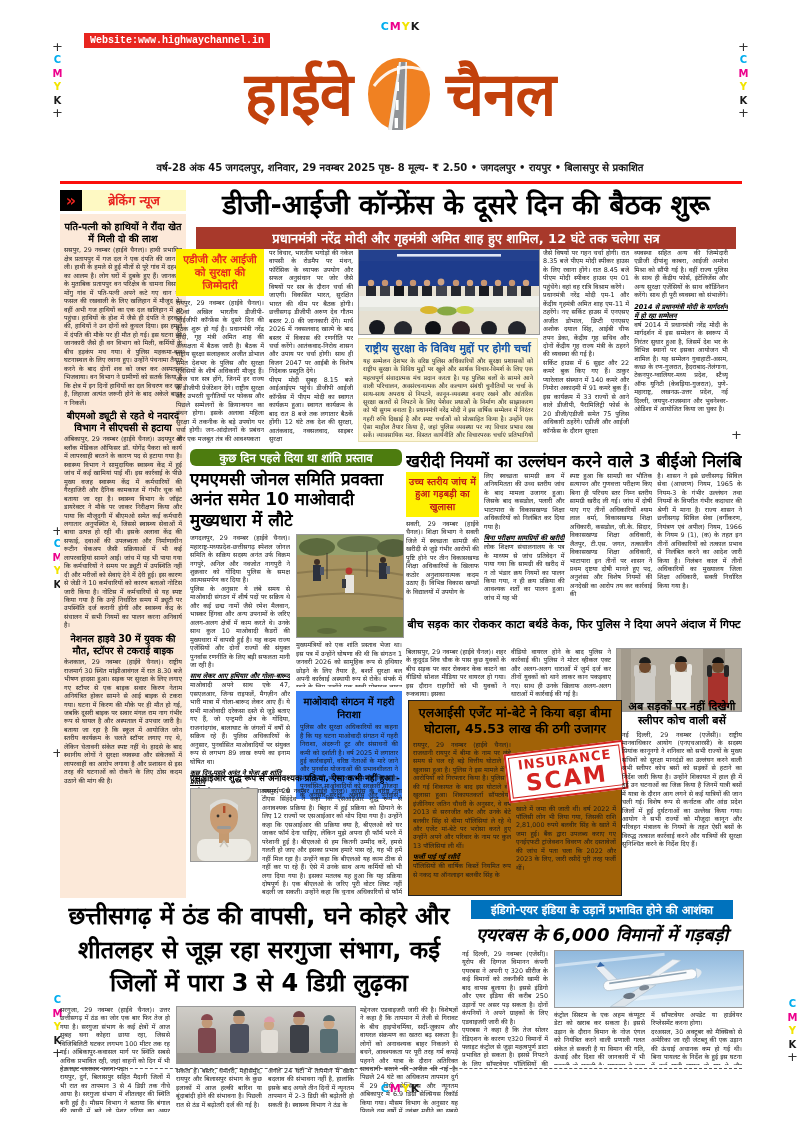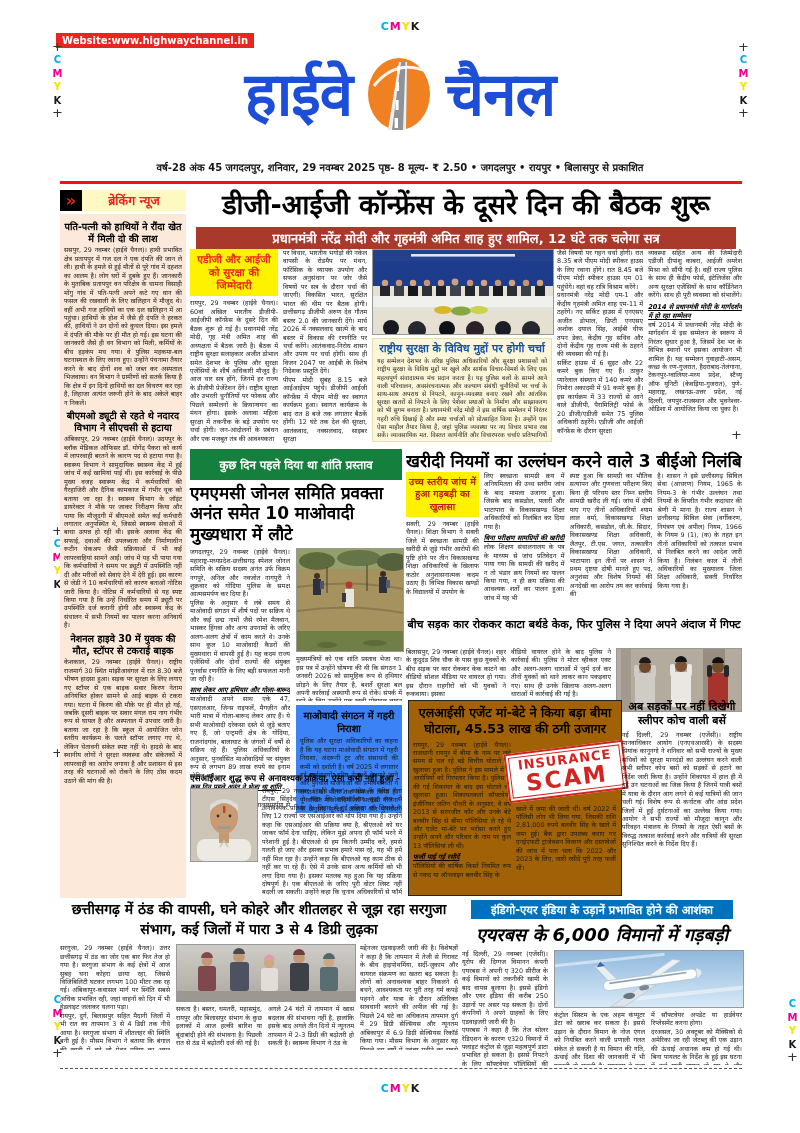--- a/index.html
+++ b/index.html
@@ -13,81 +13,81 @@
        margin:2px 0 1px;color:#000;}
   
   .regv{position:absolute;display:flex;flex-direction:column;align-items:center;gap:2px;
         font-size:10px;font-weight:700;line-height:1.15;}
   .plus{color:#333;font-weight:400;font-size:13px;line-height:.8;}
   .cC{color:#00adee}.cM{color:#ec008c}.cY{color:#f2e400}.cK{color:#1a1a1a}
   .cmyk-line{display:flex;gap:1px;font-size:11px;font-weight:700;justify-content:center;}
   
   .website{background:#e8251f;color:#fff;font-weight:700;font-size:10px;padding:2px 6px;}
   .masthead{left:0;right:0;top:56px;display:flex;justify-content:center;align-items:center;gap:14px;}
-  .mword{color:#1d4ed8;font-size:60px;font-weight:700;letter-spacing:-1px;line-height:1;}
+  .mword{color:#c2410c;font-size:60px;font-weight:700;letter-spacing:-1px;line-height:1;}
   .dateline{left:0;right:0;top:160px;text-align:center;font-size:10px;font-weight:700;color:#181818;}
   .redrule{left:60px;width:682px;top:181px;height:3px;background:#fb0f0c;}
   
   .sidebar{left:60px;top:190px;width:126px;}
   .bk-head{display:flex;height:21px;}
   .bk-ico{width:22px;background:#000;color:#e8251f;font-size:16px;font-weight:700;
           display:flex;align-items:center;justify-content:center;line-height:1;}
   .bk-label{flex:1;background:#fef9c3;color:#e8251f;font-size:12.5px;font-weight:700;
             display:flex;align-items:center;justify-content:center;}
   .bk-body{background:#fce9d9;margin-top:3px;padding:4px 4px;height:676px;overflow:hidden;}
   .s-h{font-size:9.6px;font-weight:700;line-height:1.22;text-align:center;color:#000;margin:3px 0 2px;}
   
   .lead-h{left:190px;top:188px;width:552px;font-size:27px;font-weight:700;color:#000;
           text-align:center;white-space:nowrap;overflow:hidden;line-height:1.25;}
   .lead-banner{left:196px;top:227px;width:540px;background:#a8392b;color:#fff;
                font-size:13px;font-weight:700;text-align:center;padding:2px 0;}
-  .lead-body{left:190px;top:249px;width:552px;height:197px;display:flex;gap:5px;}
+  .lead-body{left:176px;top:249px;width:552px;height:197px;display:flex;gap:5px;}
   .ybox{background:#fff200;color:#e8251f;font-weight:700;font-size:10.5px;line-height:1.25;
         text-align:center;padding:4px 2px;margin-bottom:3px;}
   .secbox{background:#fdf6d8;border:0.5px solid #e8dfb0;padding:3px 4px;margin-top:3px;height:96px;overflow:hidden;}
   .secbox .h{color:#1555a8;font-size:11px;font-weight:700;text-align:center;line-height:1.2;margin-bottom:2px;}
   
-  .mao-banner{background:#15803d;color:#fff;font-size:11.5px;font-weight:700;text-align:center;padding:8px 0;}
+  .mao-banner{background:#4d7c0f;color:#fff;font-size:11.5px;font-weight:700;text-align:center;padding:1px 0;border-radius:6px;}
   .mao-h{font-size:17px;font-weight:700;color:#000;text-align:left;line-height:1.2;margin:3px 0 4px;}
   .bluebox{background:#3b82f6;padding:4px 4px;height:100px;overflow:hidden;}
   .bluebox .h{font-size:9.8px;font-weight:700;text-align:center;color:#000;margin-bottom:2px;}
   
   .beo-h{font-size:17px;font-weight:700;white-space:nowrap;overflow:hidden;text-align:center;color:#000;}
   .ybox2{background:#fff200;color:#c11a17;font-weight:700;font-size:9.5px;line-height:1.3;
          text-align:center;padding:4px 2px;margin-bottom:3px;}
   
   .h-md{font-size:11px;font-weight:700;color:#000;text-align:center;line-height:1.25;}
   .licbox{border:1.5px solid #222;padding:4px;background:#a16207;}
   .lic-h{font-size:12.5px;font-weight:700;text-align:center;line-height:1.3;color:#000;margin-bottom:3px;}
   .stamp-wrap{display:flex;justify-content:center;align-items:center;height:62px;}
   .stamp{transform:rotate(-7deg);border:2px solid #d42421;padding:2px;background:#fff;}
   .stamp-in{border:1.5px solid #d42421;padding:1px 8px;text-align:center;color:#d42421;}
   .stamp-l1{font-size:13px;font-weight:700;letter-spacing:1px;line-height:1.1;}
   .stamp-l2{font-size:23px;font-weight:700;letter-spacing:2px;line-height:1.0;}
-  .cold-h{font-size:14px;font-weight:700;color:#000;text-align:center;line-height:1.4;}
+  .cold-h{font-size:24px;font-weight:700;color:#000;text-align:center;line-height:1.4;}
   .air-banner{background:#0072bd;color:#fff;font-size:11.5px;font-weight:700;text-align:center;
               padding:2px 0;width:262px;margin:0 auto;}
   .air-h{font-size:18px;font-weight:700;font-style:italic;color:#000;text-align:center;
          white-space:nowrap;overflow:hidden;margin-top:3px;}
   .dash{left:60px;top:1068px;width:682px;border-top:1.6px dashed #555;}
   .photo{border:0.5px solid #999;display:block;}
 </style>
 </head>
 <body>
 
 <div id="page">
 
   <div class="abs cmyk-line" style="left:0;right:0;top:20px;">
     <span class="cC">C</span>
       <span class="cM">M</span>
       <span class="cY">Y</span>
       <span class="cK">K</span>
   </div>
 
-  <div class="abs website" style="left:56px;top:33px;">Website:www.highwaychannel.in</div>
+  <div class="abs website" style="left:84px;top:33px;font-family:Liberation Mono, monospace;">Website:www.highwaychannel.in</div>
 
   <div class="regv" style="left:52px;top:42px;">
     <span class="plus">+</span>
     <span class="cC">C</span>
     <span class="cM">M</span>
     <span class="cY">Y</span>
     <span class="cK">K</span>
     <span class="plus">+</span>
   </div>
   <div class="regv" style="left:738px;top:42px;">

